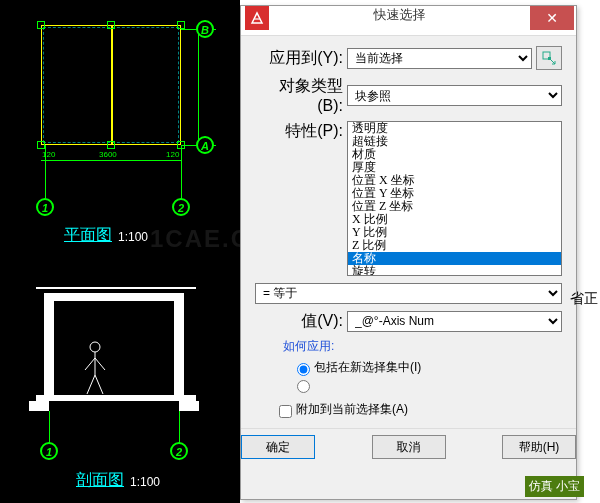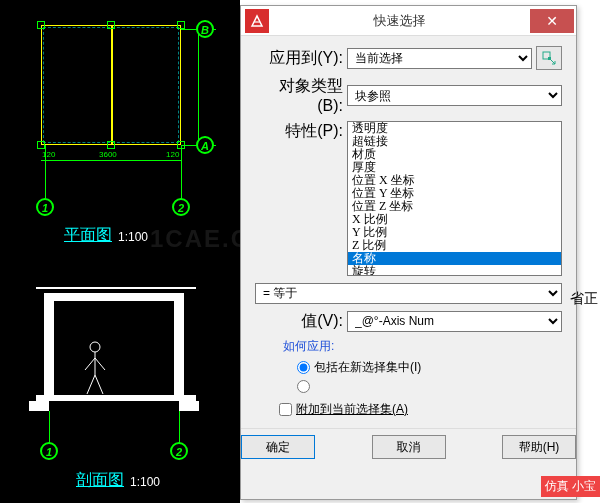--- a/index.html
+++ b/index.html
@@ -32,52 +32,52 @@
 .scol-l { left: 18px; } .scol-r { left: 148px; }
 .sbeam { position: absolute; left: 18px; top: 8px; width: 140px; height: 8px; background: #fff; }
 .sroof { position: absolute; left: 10px; top: 2px; width: 160px; height: 6px; border-top: 2px solid #fff; }
 .sfoot { position: absolute; width: 20px; height: 10px; background: #fff; top: 116px; }
 .sf-l { left: 3px; } .sf-r { left: 153px; }
 .sfig { position: absolute; left: 55px; top: 55px; width: 28px; height: 55px; }
 .sfig svg { stroke: #fff; fill: none; }
 
 
 .dialog { position: absolute; left: 240px; top: 5px; width: 337px; height: 495px; background: #f0f0f0; border: 1px solid #999; box-shadow: 2px 2px 5px rgba(0,0,0,0.2); }
-.titlebar { height: 30px; background: #fff; border-bottom: 1px solid #ddd; display: flex; align-items: center; }
+.titlebar { height: 30px; background: #fff; border-bottom: 1px solid #ddd; display: flex; }
 .titlebar-icon { width: 24px; height: 24px; margin-left: 4px; background: #d82e2e; display: flex; align-items: center; justify-content: center; color: #fff; font-weight: bold; }
 .titlebar-title { flex: 1; text-align: center; font-size: 13px; color: #333; }
 .titlebar-close { width: 44px; height: 24px; background: #c75050; color: #fff; text-align: center; line-height: 24px; font-size: 14px; margin-right: 2px; cursor: pointer; }
 
 .dlg-body { padding: 10px 14px 8px 14px; }
 .form-row { display: flex; align-items: center; margin-bottom: 6px; min-height: 22px; }
 .form-label { width: 92px; text-align: right; color: #000; padding-right: 4px; font-size: 16px;}
 .form-control { flex: 1; }
 select, input[type=text] { width: 100%; height: 21px; border: 1px solid #7a7a7a; background: #fff; font-size: 12px; padding: 0 3px; font-family: inherit; }
 .pick-btn { width: 26px; height: 24px; border: 1px solid #888; background: #e8e8e8; margin-left: 4px; display: flex; align-items: center; justify-content: center; cursor: pointer; }
 .pick-btn svg { width: 16px; height: 16px; }
 
 .props-list { height: 155px; border: 1px solid #7a7a7a; background: #fff; overflow-y: auto; font-family: SimSun; font-size: 12px; }
 .props-list .item { padding: 0 4px; line-height: 13px; cursor: default; white-space: nowrap;}
 .props-list .item.selected { background: #0078d7; color: #fff; }
 .props-list::-webkit-scrollbar { width: 16px; }
 .props-list::-webkit-scrollbar-track { background: #e8e8e8; }
 .props-list::-webkit-scrollbar-thumb { background: #c0c0c0; border: 1px solid #999;}
 
 .group-label { font-size: 12px; color: #1d4ed8; margin: 4px 0 4px 28px; }
-.radio-row { margin-left: 42px; display: flex; align-items: center; font-size: 12px; margin-bottom: 4px; }
+.radio-row { margin-left: 42px; display: flex; align-items: flex-end; font-size: 12px; margin-bottom: 4px; }
 .radio-row input { margin-right: 4px; }
-.check-row { margin: 8px 0 10px 24px; display: flex; align-items: center; font-size: 12px; text-decoration: underline; }
+.check-row { margin: 8px 0 10px 24px; display: flex; align-items: flex-end; font-size: 12px; }
 .check-row input { margin-right: 4px; }
 
 .btn-row { display: flex; justify-content: space-between; gap: 18px; padding: 6px 0; border-top: 1px solid #ddd; margin: 0 -14px;}
 .dlg-btn { width: 74px; height: 24px; border: 1px solid #888; background: #e8e8e8; font-size: 12px; cursor: pointer; font-family: inherit; }
 .dlg-btn.default { border: 1.5px solid #0078d7; }
 
 .side-txt { position: absolute; right: 2px; top: 290px; color: #000; font-size: 14px; writing-mode: horizontal-tb; }
-.corner-txt { position: absolute; right: 0; bottom: 6px; background: #ef4444; color: #fff; padding: 2px 4px; font-size: 12px;}
+.corner-txt { position: absolute; right: 16px; bottom: 6px; background: #4d7c0f; color: #fff; padding: 2px 4px; font-size: 12px;}
 </style>
 </head>
 <body>
 
 <div class="cad-area">
   <div class="watermark">1CAE.C</div>
 
   <div class="plan-view">
     <div class="plan-box"></div>
     <div class="plan-inner"></div>

